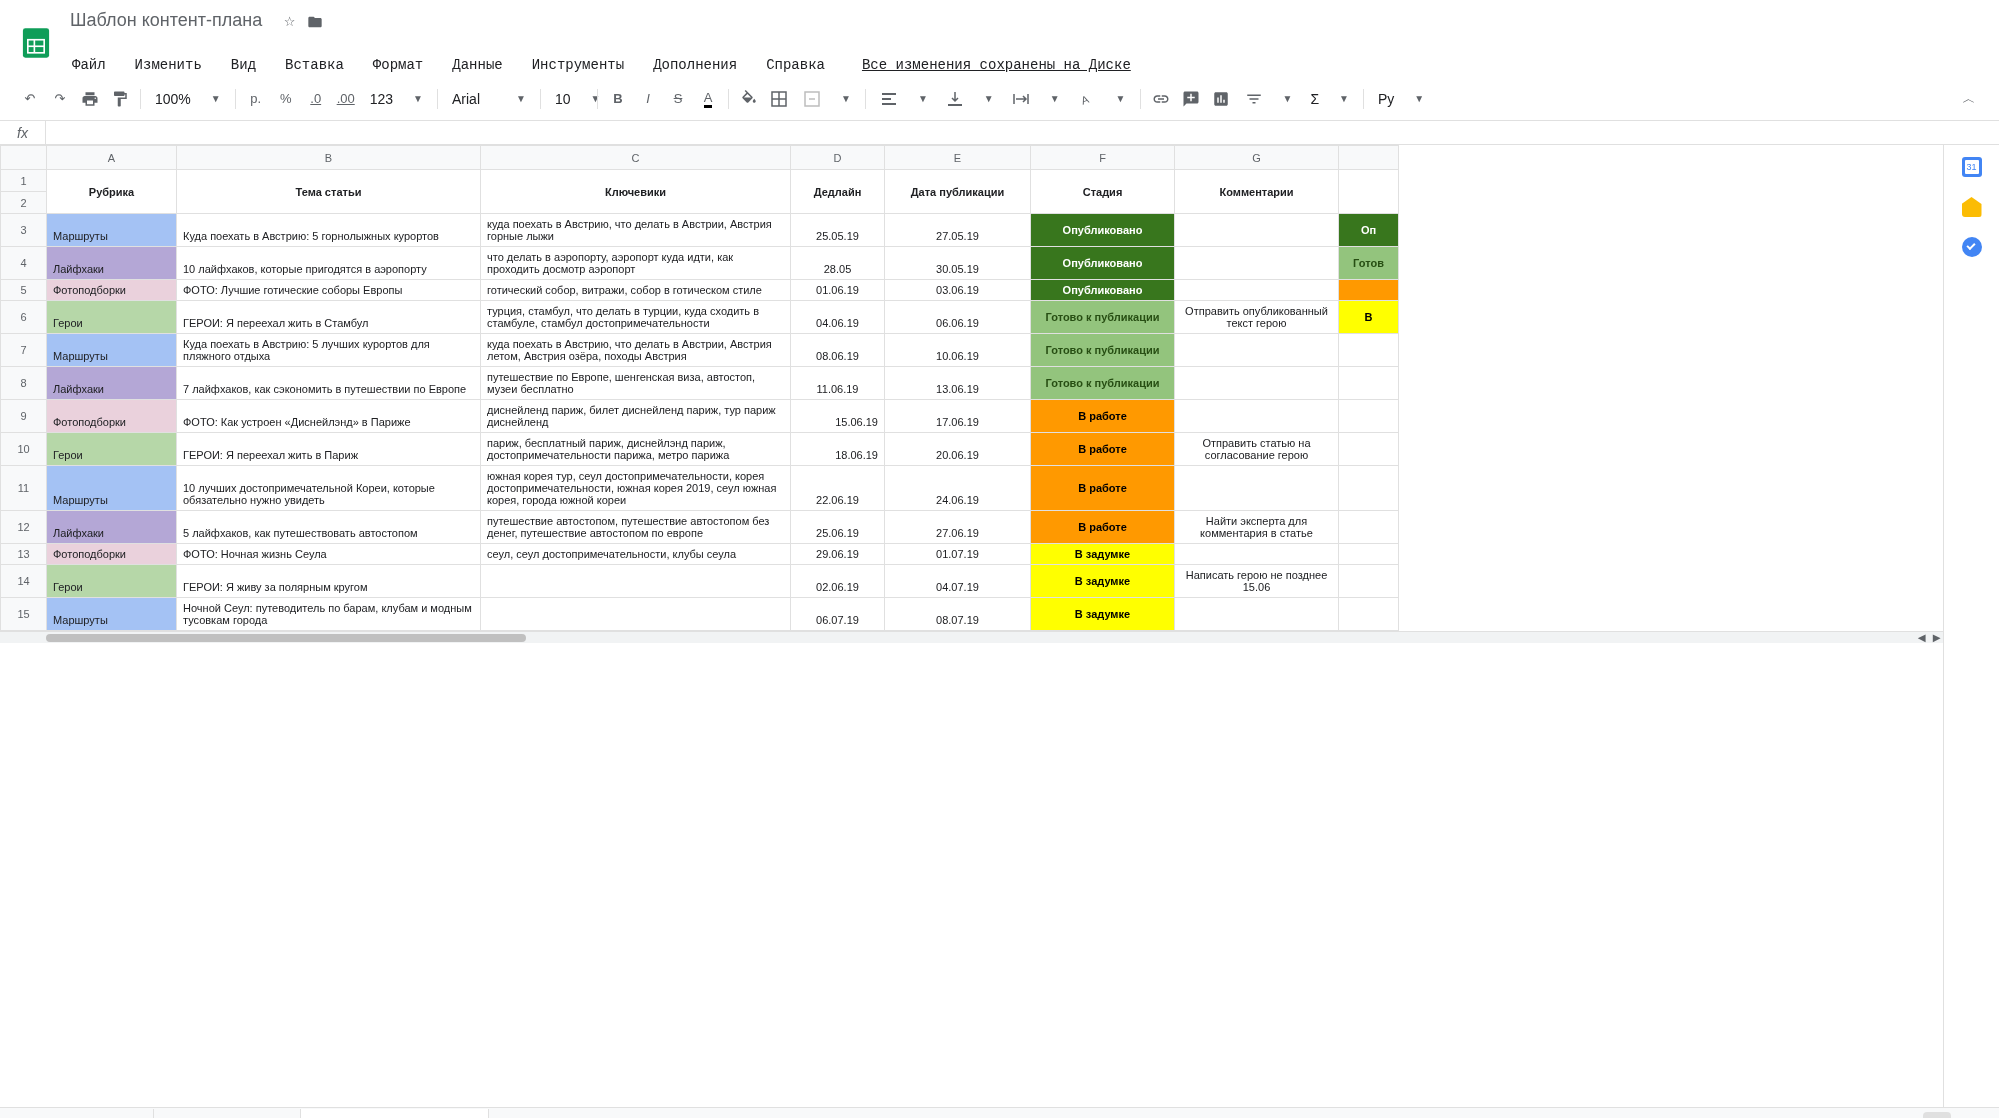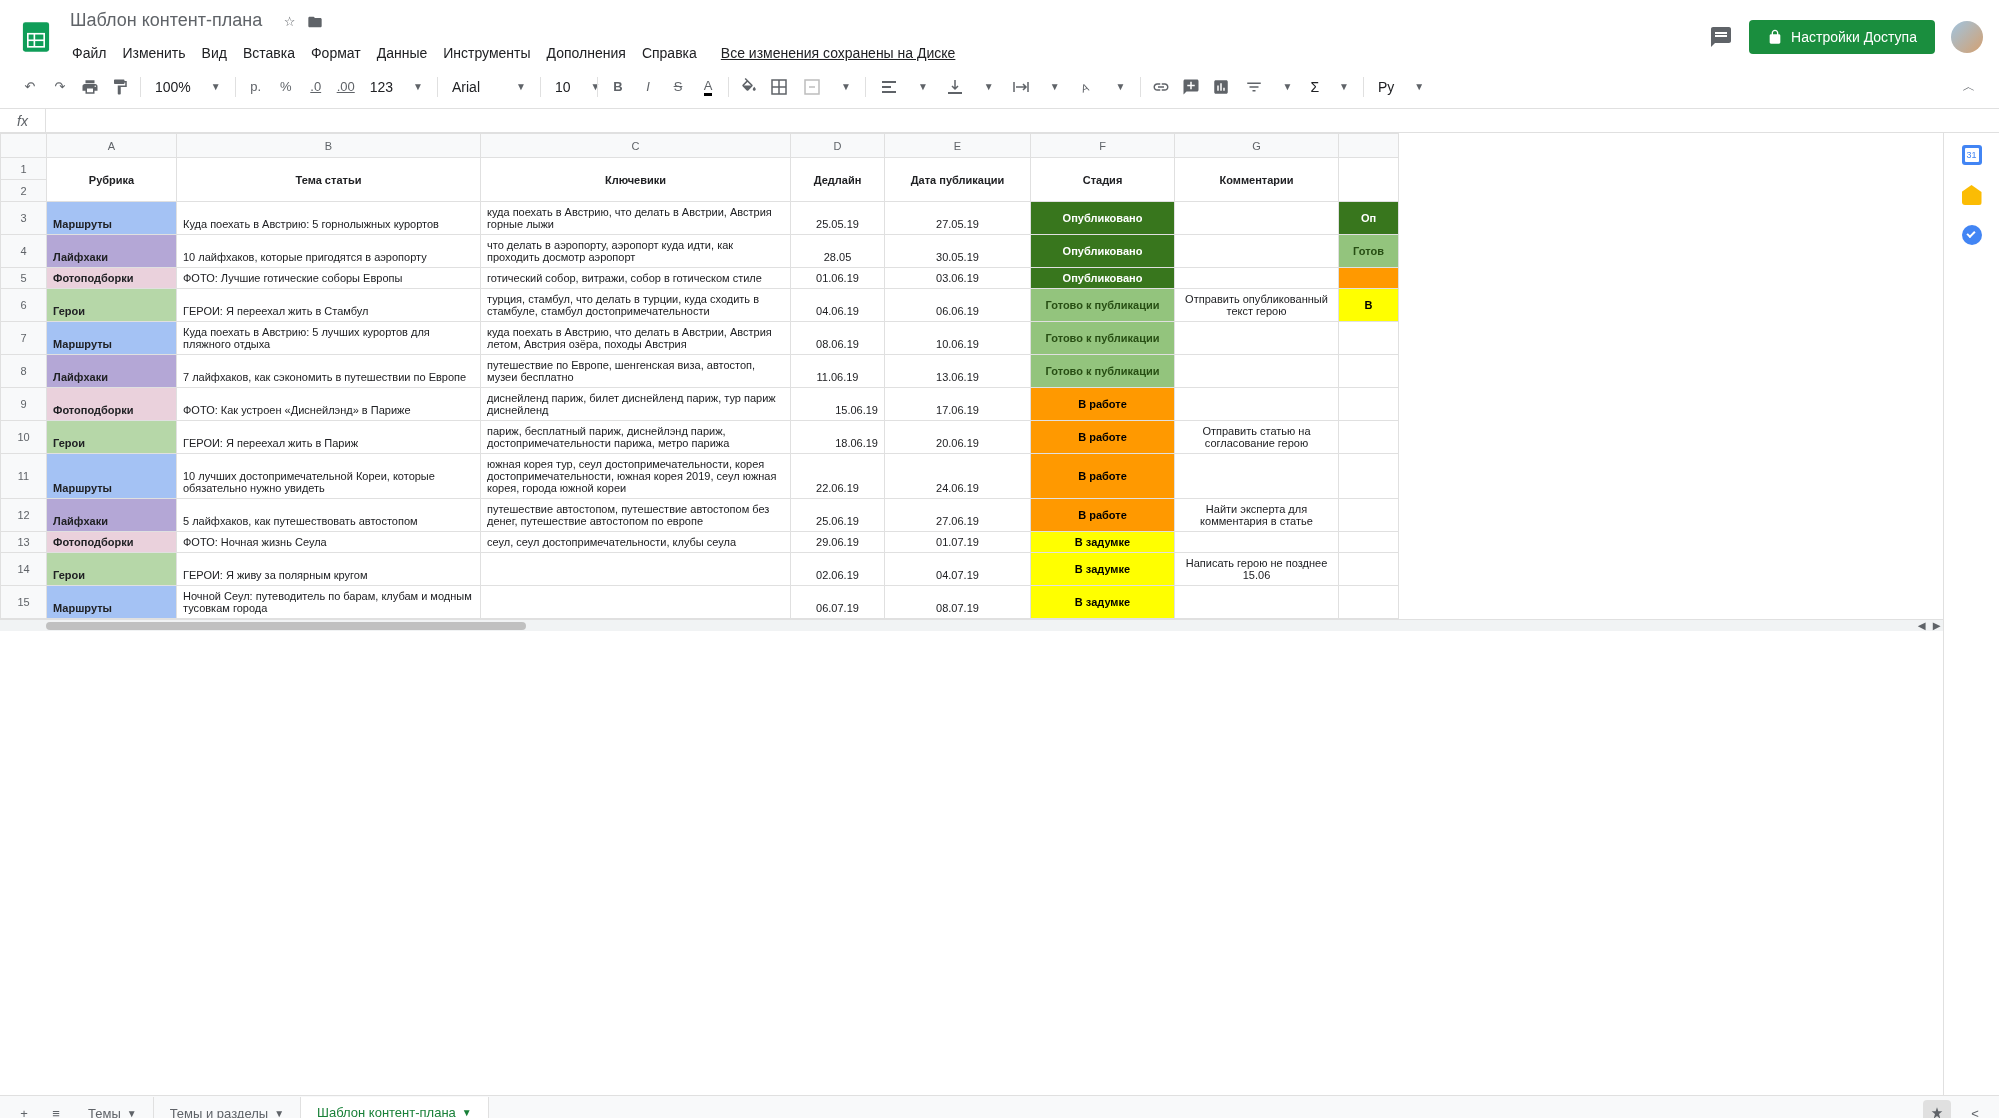--- a/index.html
+++ b/index.html
@@ -3,21 +3,21 @@
 <meta charset="utf-8">
 <style>
 * { box-sizing: border-box; margin: 0; padding: 0; }
 body { font-family: Arial, sans-serif; font-size: 13px; color: #202124; background: #fff; overflow: hidden; }
 .header { display: flex; align-items: center; padding: 8px 16px 0; }
 .logo { width: 40px; height: 40px; display: flex; align-items: center; justify-content: center; }
 .logo svg { width: 36px; height: 36px; }
 .title-area { flex: 1; margin-left: 8px; }
 .doc-title { font-size: 18px; color: #5f6368; padding: 2px 6px; display: inline-block; }
 .title-icons { display: inline-flex; gap: 12px; margin-left: 12px; color: #5f6368; }
-.menubar { display: flex; gap: 0; margin-top: 8px; }
+.menubar { display: flex; gap: 13px; margin-top: 20px; font-family: Liberation Mono, monospace; }
 .menubar span { padding: 4px 8px; font-size: 14px; color: #202124; cursor: pointer; }
 .save-status { font-size: 14px; color: #5f6368; text-decoration: underline; margin-left: 8px; padding: 4px 0; }
 .header-right { display: flex; align-items: center; gap: 16px; }
 .comments-icon { width: 24px; height: 24px; color: #5f6368; }
 .share-btn { background: #1a8e3e; color: #fff; border: none; border-radius: 4px; padding: 9px 18px; font-size: 14px; font-weight: 500; display: flex; align-items: center; gap: 8px; cursor: pointer; }
 .avatar { width: 32px; height: 32px; border-radius: 50%; background: linear-gradient(135deg,#a0c4e0,#d4a070); }
 .toolbar { display: flex; align-items: center; padding: 4px 16px; border-bottom: 1px solid #e0e0e0; gap: 2px; height: 44px; }
 .tb-btn { width: 28px; height: 28px; display: flex; align-items: center; justify-content: center; color: #5f6368; cursor: pointer; border-radius: 2px; }
 .tb-sep { width: 1px; height: 20px; background: #e0e0e0; margin: 0 4px; }
 .tb-select { padding: 4px 8px; font-size: 14px; color: #202124; display: flex; align-items: center; gap: 20px; cursor: pointer; }
@@ -30,21 +30,21 @@
 .side-panel { width: 56px; border-left: 1px solid #e0e0e0; display: flex; flex-direction: column; align-items: center; padding-top: 12px; gap: 20px; }
 .side-icon { width: 20px; height: 20px; border-radius: 3px; }
 .grid { border-collapse: collapse; table-layout: fixed; }
 .grid th, .grid td { border: 1px solid #e0e0e0; font-size: 11px; }
 .col-header th { background: #f8f9fa; color: #5f6368; font-weight: normal; text-align: center; height: 24px; position: sticky; top: 0; }
 .row-header { background: #f8f9fa; color: #5f6368; font-weight: normal; text-align: center; width: 46px; position: sticky; left: 0; }
 .corner { width: 46px; background: #f8f9fa; position: sticky; left: 0; top: 0; z-index: 2; }
 .cell { padding: 4px 6px; font-size: 14px; vertical-align: bottom; text-align: left; overflow: hidden; }
 .hdr-cell { font-weight: bold; text-align: center; vertical-align: middle; font-size: 15px; }
 .center { text-align: center; }
-.bold { font-weight: bold; }
+.bold { font-weight: normal; }
 .vbottom { vertical-align: bottom; }
 .sheet-tabs { display: flex; align-items: center; border-top: 1px solid #e0e0e0; height: 36px; padding: 0 8px; background: #f8f9fa; }
 .tab-btn { width: 32px; height: 32px; display: flex; align-items: center; justify-content: center; color: #5f6368; cursor: pointer; }
 .sheet-tab { padding: 8px 16px; font-size: 13px; color: #5f6368; cursor: pointer; display: flex; align-items: center; gap: 6px; border-right: 1px solid #e0e0e0; }
 .sheet-tab.active { color: #188038; background: #fff; border-bottom: 2px solid transparent; position: relative; }
 .dd { font-size: 10px; color: #5f6368; }
 .chev { margin-left: auto; }
 .hscroll { height: 12px; background: #f1f3f4; border-top: 1px solid #e0e0e0; position: relative; display:flex; align-items:center; }
 .hscroll-thumb { position: absolute; left: 46px; width: 480px; height: 8px; background: #c0c0c0; border-radius: 4px; }
 .hscroll-arrows { position:absolute; right:0; display:flex; gap:2px; }
@@ -75,34 +75,20 @@
         <span>Изменить</span>
         <span>Вид</span>
         <span>Вставка</span>
         <span>Формат</span>
         <span>Данные</span>
         <span>Инструменты</span>
         <span>Дополнения</span>
         <span>Справка</span>
         <span class="save-status">Все изменения сохранены на Диске</span>
       </div>
-  </div>
-  <div class="header-right">
-    <div class="comments-icon">
-      <svg viewBox="0 0 24 24" fill="#5f6368">
-          <path d="M20 2H4c-1.1 0-2 .9-2 2v18l4-4h14c1.1 0 2-.9 2-2V4c0-1.1-.9-2-2-2zm-2 10H6v-2h12v2zm0-3H6V7h12v2z"></path>
-        </svg>
-    </div>
-    <button class="share-btn">
-      <svg width="16" height="16" viewBox="0 0 24 24" fill="#fff">
-          <path d="M18 8h-1V6c0-2.76-2.24-5-5-5S7 3.24 7 6v2H6c-1.1 0-2 .9-2 2v10c0 1.1.9 2 2 2h12c1.1 0 2-.9 2-2V10c0-1.1-.9-2-2-2zM9 6c0-1.66 1.34-3 3-3s3 1.34 3 3v2H9V6z"></path>
-        </svg>
-      <span>Настройки Доступа</span>
-    </button>
-    <div class="avatar"></div>
   </div>
 </div>
 
 <div class="toolbar">
   <div class="tb-btn">↶</div>
   <div class="tb-btn">↷</div>
   <div class="tb-btn">
       <svg width="18" height="18" viewBox="0 0 24 24" fill="#5f6368">
         <path d="M19 8H5c-1.66 0-3 1.34-3 3v6h4v4h12v-4h4v-6c0-1.66-1.34-3-3-3zm-3 11H8v-5h8v5zm3-7c-.55 0-1-.45-1-1s.45-1 1-1 1 .45 1 1-.45 1-1 1zm-1-9H6v4h12V3z"></path>
       </svg>

